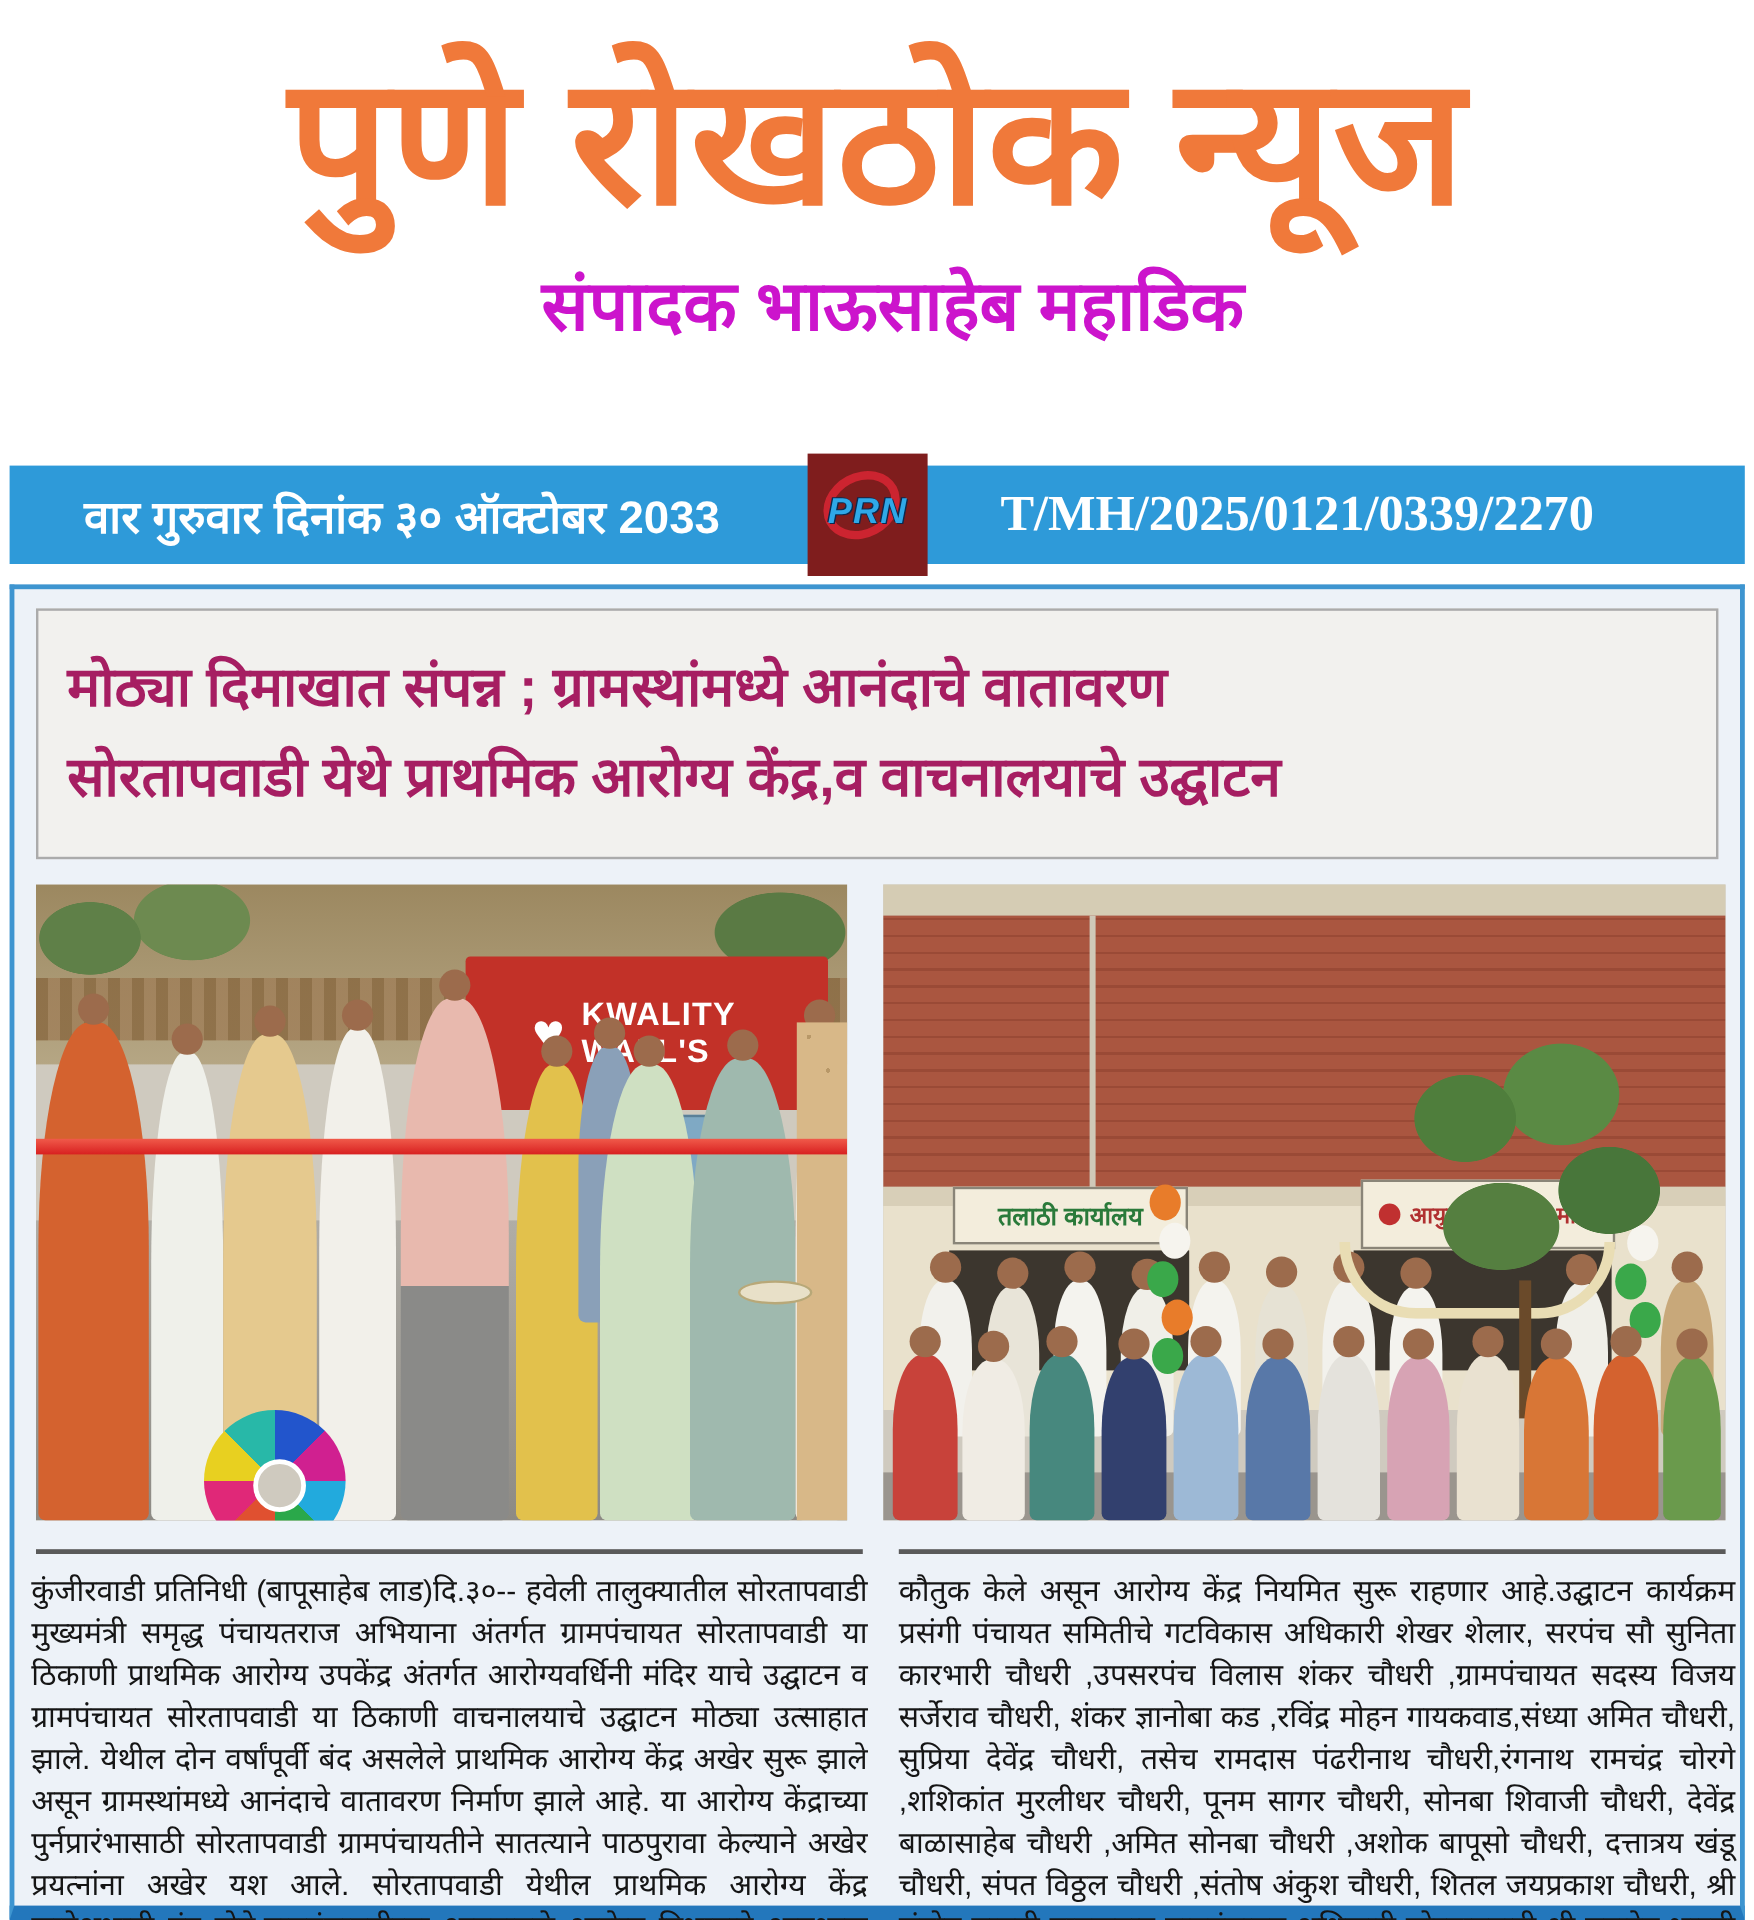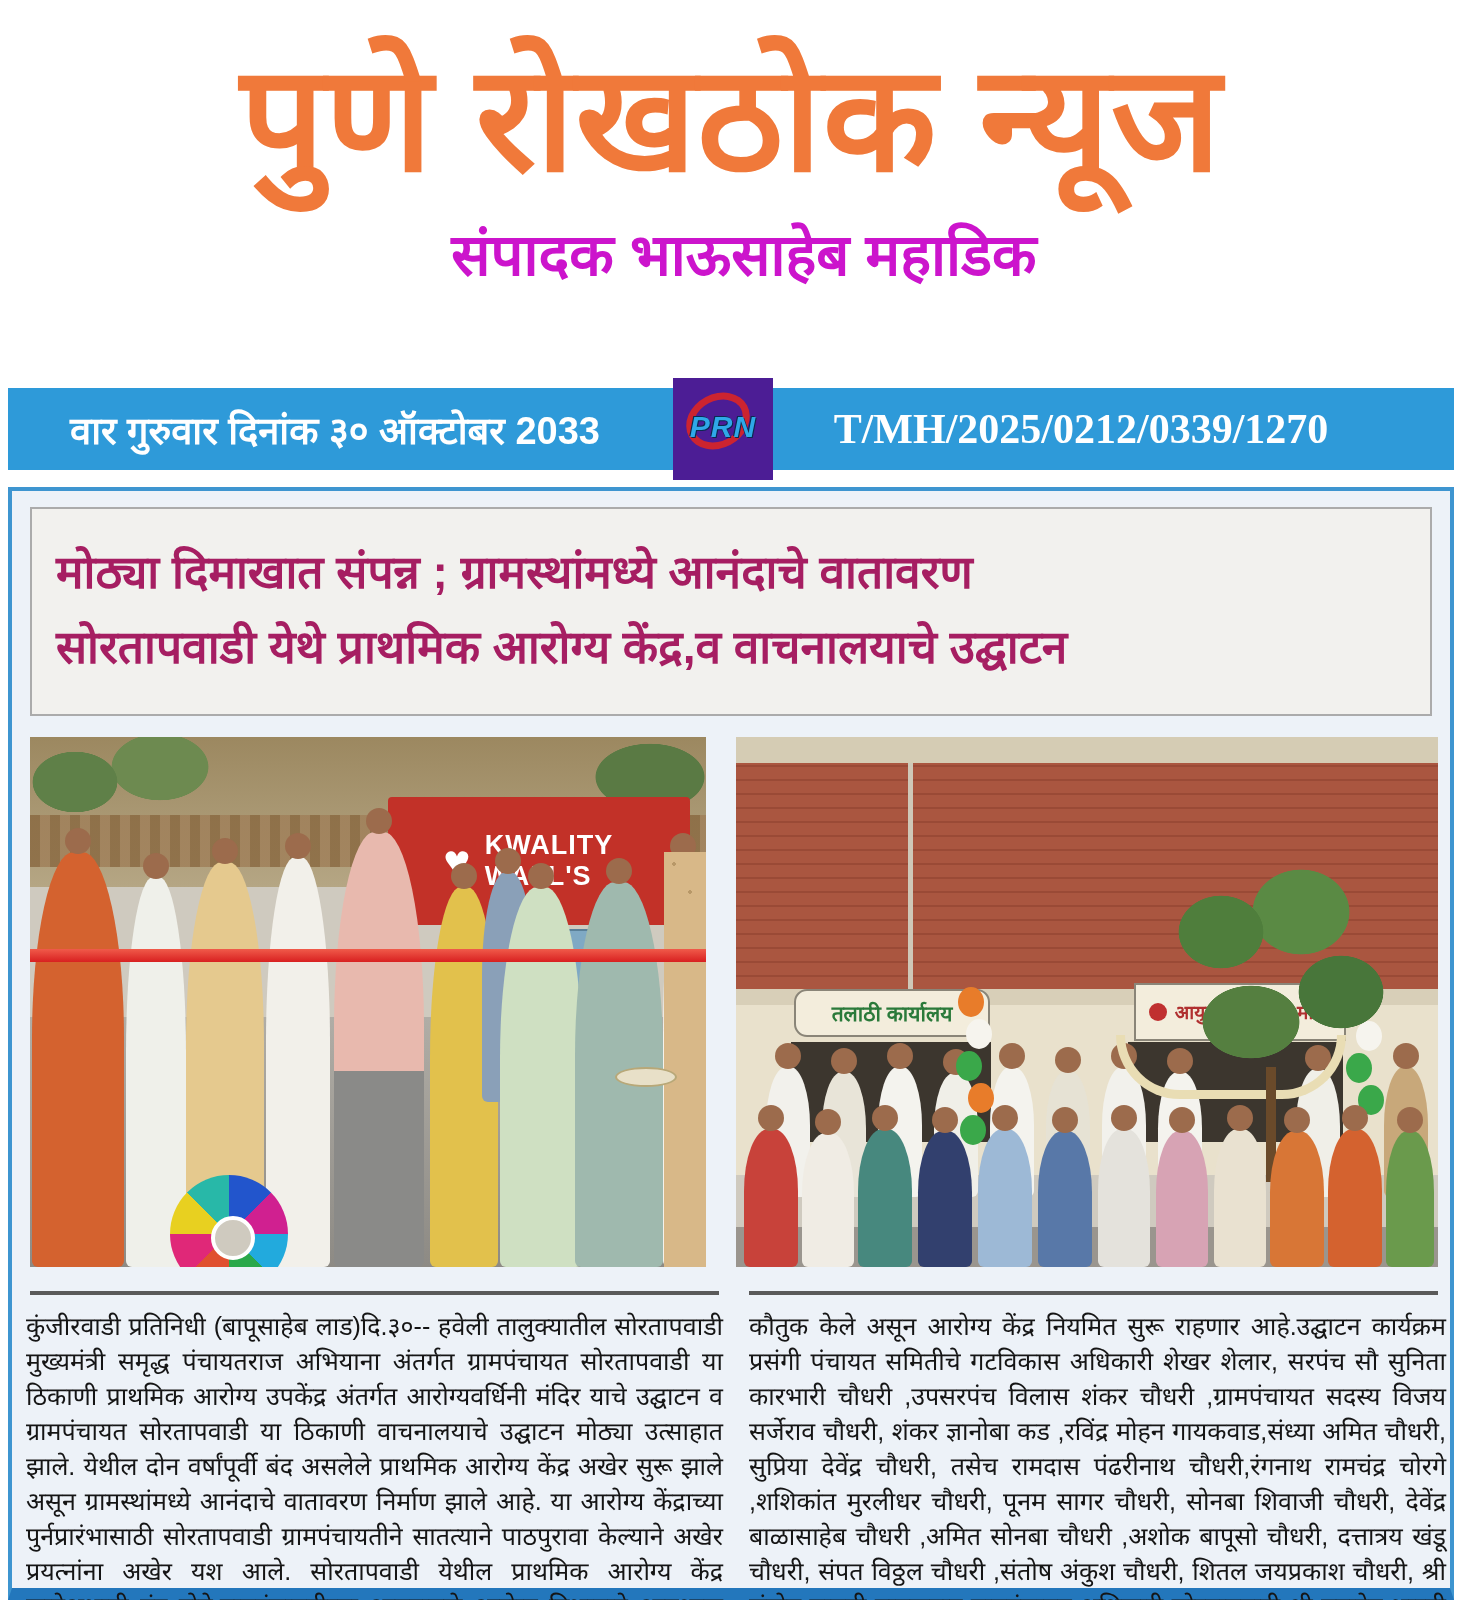--- a/index.html
+++ b/index.html
@@ -29,21 +29,21 @@
     position:absolute; left:62px; top:50%; transform:translateY(-50%);
     color:#ffffff; font-weight:bold; font-size:38px; white-space:nowrap;
   }
   .info-reg {
     position:absolute; left:770px; right:70px; top:50%; transform:translateY(-50%);
     text-align:center; color:#ffffff; font-weight:bold; font-size:42px;
     font-family:"Liberation Serif", serif; white-space:nowrap;
   }
   .prn-logo {
     position:absolute; left:665px; top:-10px; width:100px; height:102px;
-    background:#4c1d95; overflow:hidden;
+    background:#7f1d1d; overflow:hidden;
   }
   .prn-swirl {
     position:absolute; left:12px; top:16px; width:66px; height:54px;
     border:7px solid #cc2430; border-radius:50%;
     transform:rotate(-28deg); display:block;
   }
   .prn-text {
     position:absolute; left:0; right:0; top:32px; text-align:center;
     color:#2fa8e8; font-weight:bold; font-style:italic; font-size:30px;
     text-shadow:1px 1px 0 #0a2a50, -1px -1px 0 #0a2a50; letter-spacing:1px;
@@ -152,21 +152,21 @@
   .rp-lintel { position:absolute; left:0; top:252px; width:100%; height:16px; background:#d8cfb8; }
   .rp-wall { position:absolute; left:0; top:268px; width:100%; height:170px; background:#e9e1cc; }
   .rp-pole { position:absolute; left:172px; top:26px; width:5px; height:244px; background:#cfc8b8; }
   .rp-open { position:absolute; background:#3c362e; top:305px; height:100px; z-index:2; }
   .rp-open-l { left:55px; width:200px; }
   .rp-open-r { left:392px; width:215px; }
   .rp-sign {
     position:absolute; background:#f3eddc; border:2px solid #8a8578; z-index:3;
     display:flex; align-items:center; justify-content:center; text-align:center;
   }
-  .rp-sign-l { left:58px; top:252px; width:196px; height:48px;border-radius:13px; }
+  .rp-sign-l { left:58px; top:252px; width:196px; height:48px; }
   .rp-sign-l span { color:#2a7a3a; font-weight:bold; font-size:21px; }
   .rp-sign-r { left:398px; top:246px; width:212px; height:58px; gap:8px; }
   .rp-sign-r span { color:#b03030; font-weight:bold; font-size:19px; }
   .rp-sign-dot { width:18px; height:18px; border-radius:50%; background:#c03030; flex:none; }
   .rp-garland {
     position:absolute; left:380px; top:298px; width:230px; height:64px; z-index:4;
     border:9px solid #e9ddb4; border-top:none; border-radius:0 0 110px 110px;
   }
   .balloon { position:absolute; width:26px; height:30px; border-radius:50%; z-index:4; }
   .b-orange { background:#e87c2a; } .b-white { background:#f6f4ee; } .b-green { background:#3aa84a; }
@@ -192,21 +192,21 @@
     <div class="masthead-title">पुणे रोखठोक न्यूज</div>
     <div class="masthead-sub">संपादक भाऊसाहेब महाडिक</div>
   </header>
 
   <div class="info-bar">
     <div class="info-date">वार गुरुवार दिनांक ३० ऑक्टोबर 2033</div>
     <div class="prn-logo">
       <i class="prn-swirl"></i>
       <span class="prn-text">PRN</span>
     </div>
-    <div class="info-reg">T/MH/2025/0212/0339/1270</div>
+    <div class="info-reg">T/MH/2025/0121/0339/2270</div>
   </div>
 
   <div class="main-box">
 
     <div class="headline-box">
       <div class="headline-line">मोठ्या दिमाखात संपन्न ; ग्रामस्थांमध्ये आनंदाचे वातावरण</div>
       <div class="headline-line">सोरतापवाडी येथे प्राथमिक आरोग्य केंद्र,व वाचनालयाचे उद्घाटन</div>
     </div>
 
     <div class="photos">

